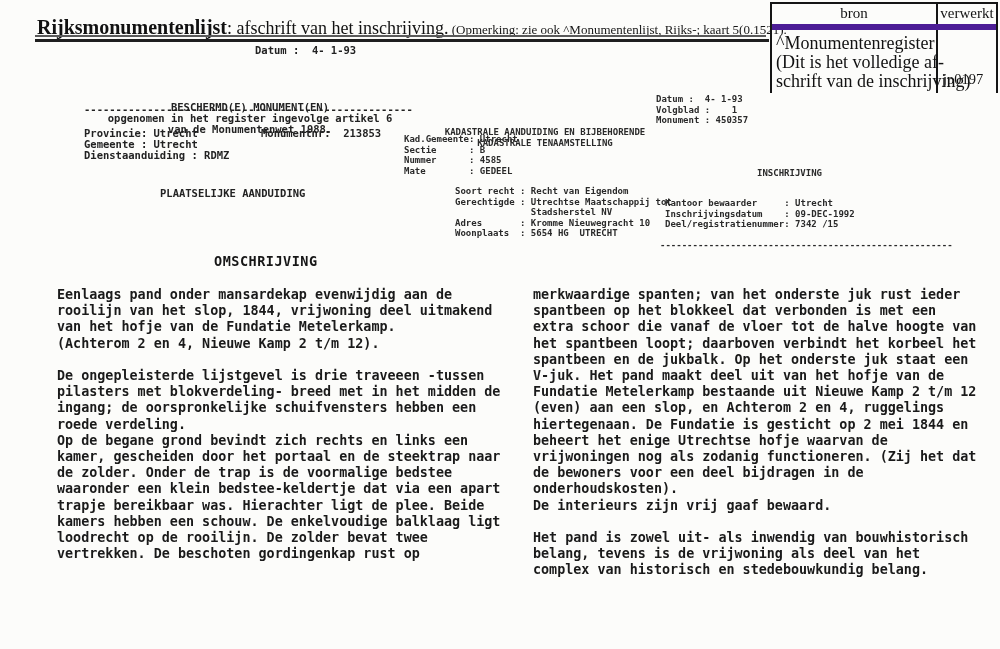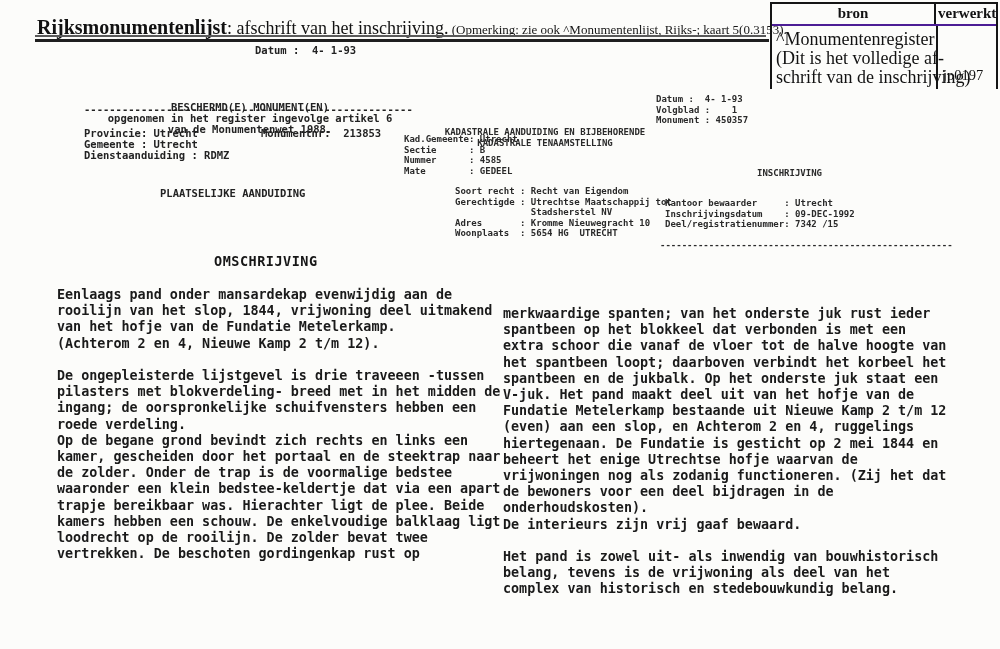--- a/index.html
+++ b/index.html
@@ -17,21 +17,21 @@
   .title-note { font-size:13px; color:#161616; }
   .rule-a { position:absolute; left:35px; top:35px; width:731px; height:2px; background:#5a5a5a; }
   .rule-b { position:absolute; left:35px; top:39px; width:734px; height:3px; background:#1f1f1f; }
   
   .src-table {
     position:absolute; left:770px; top:2px; width:228px;
     border:2px solid #151515; border-bottom:none;
     font-family:"Liberation Serif", serif; color:#121212;
   }
   .src-row { display:flex; }
-  .src-row.hdr { border-bottom:2px solid #4c1d95;font-weight:bold; }
+  .src-row.hdr { border-bottom:6px solid #4c1d95; }
   .src-cell-bron { width:166px; border-right:2px solid #151515; }
   .src-cell-verwerkt { width:60px; flex:1; }
   .hdr .src-cell-bron, .hdr .src-cell-verwerkt {
     text-align:center; font-size:15px; padding:1px 2px 2px;
   }
   .bdy .src-cell-bron { font-size:18px; line-height:19px; padding:4px 2px 4px 4px; white-space:pre; }
   .bdy .src-cell-verwerkt { display:flex; align-items:flex-end; font-size:14.5px; padding:2px 2px 5px 5px; }
   .bdy { height:63px; }
   
   .mono-s  { font-size:10.5px; line-height:11px; font-weight:bold; color:#222; }
@@ -40,21 +40,21 @@
   .center { text-align:center;margin-top:35px; }
   .hdg { font-weight:bold; }
   .omschrijving-hdg { font-size:13.5px; font-weight:bold; letter-spacing:0.5px; color:#161616; }
   .divider { letter-spacing:0; }
 </style>
 </head>
 <body>
 
 <div class="page">
 
-  <div class="abs title-line"><span class="title-bold">Rijksmonumentenlijst</span><span class="title-rest">: afschrift van het inschrijving.</span><span class="title-note"> (Opmerking: zie ook ^Monumentenlijst, Rijks-; kaart 5(0.3153).</span></div>
+  <div class="abs title-line"><span class="title-bold">Rijksmonumentenlijst</span><span class="title-rest">: afschrift van het inschrijving.</span><span class="title-note"> (Opmerking: zie ook ^Monumentenlijst, Rijks-; kaart 5(0.1521).</span></div>
   <div class="rule-a"></div>
   <div class="rule-b"></div>
 
   <div class="src-table">
     <div class="src-row hdr">
       <div class="src-cell-bron">bron</div>
       <div class="src-cell-verwerkt">verwerkt</div>
     </div>
     <div class="src-row bdy">
       <div class="src-cell-bron">^Monumentenregister
@@ -108,21 +108,21 @@
 ingang; de oorspronkelijke schuifvensters hebben een
 roede verdeling.
 Op de begane grond bevindt zich rechts en links een
 kamer, gescheiden door het portaal en de steektrap naar
 de zolder. Onder de trap is de voormalige bedstee
 waaronder een klein bedstee-keldertje dat via een apart
 trapje bereikbaar was. Hierachter ligt de plee. Beide
 kamers hebben een schouw. De enkelvoudige balklaag ligt
 loodrecht op de rooilijn. De zolder bevat twee
 vertrekken. De beschoten gordingenkap rust op</div>
-  <div class="abs mono-body" style="left:503px; top:287px;margin-top:19px;">merkwaardige spanten; van het onderste juk rust ieder
+  <div class="abs mono-body" style="left:533px; top:287px;">merkwaardige spanten; van het onderste juk rust ieder
 spantbeen op het blokkeel dat verbonden is met een
 extra schoor die vanaf de vloer tot de halve hoogte van
 het spantbeen loopt; daarboven verbindt het korbeel het
 spantbeen en de jukbalk. Op het onderste juk staat een
 V-juk. Het pand maakt deel uit van het hofje van de
 Fundatie Metelerkamp bestaande uit Nieuwe Kamp 2 t/m 12
 (even) aan een slop, en Achterom 2 en 4, ruggelings
 hiertegenaan. De Fundatie is gesticht op 2 mei 1844 en
 beheert het enige Utrechtse hofje waarvan de
 vrijwoningen nog als zodanig functioneren. (Zij het dat

